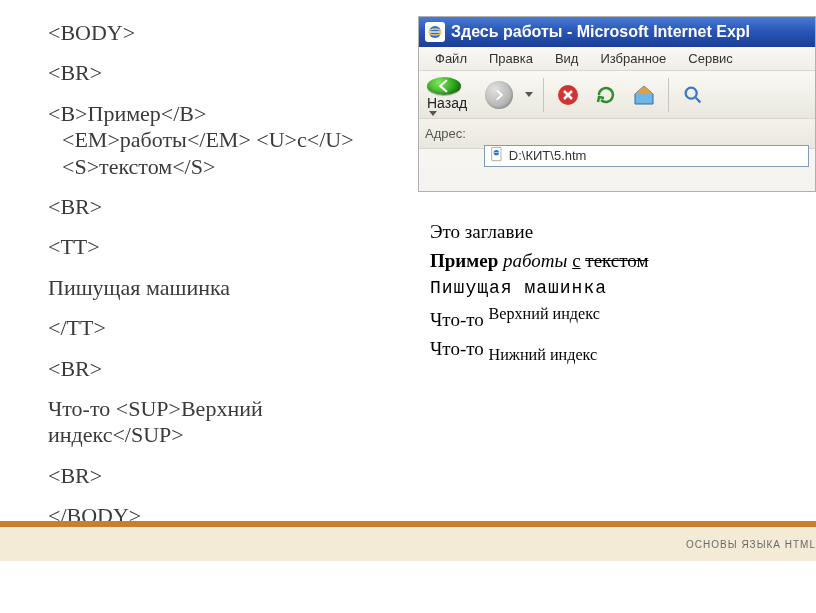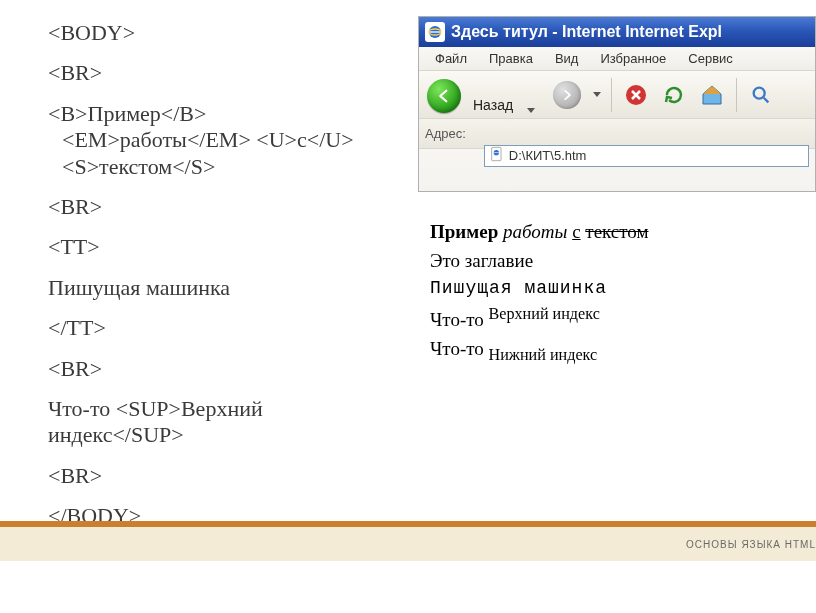--- a/index.html
+++ b/index.html
@@ -78,25 +78,26 @@
     height: 48px;
     background: linear-gradient(#faf9f4,#e9e7dd);
     border-bottom: 1px solid #d8d6ce;
     display: flex;
     align-items: center;
     padding: 0 8px;
     gap: 10px;
   }
   .back-btn {
     display: flex;
-    align-items: flex-end;
-    gap: 12px;
+    align-items: flex-start;
+    gap: 0;
     height: 36px;
     padding: 0 8px 0 0;
     border-radius: 4px;
+    flex-direction: column;
   }
   .back-circle {
     width: 34px; height: 34px; border-radius: 50%;
     background: radial-gradient(circle at 35% 30%, #7ee65a, #2fa61f 60%, #1a7a10);
     display: flex; align-items: center; justify-content: center;
     color: #fff;
     box-shadow: inset -2px -2px 4px rgba(0,0,0,.25), 0 1px 1px rgba(0,0,0,.3);
   }
   .back-label { font-size: 14px; color: #222; }
   .chev { width:0;height:0;border-left:4px solid transparent;border-right:4px solid transparent;border-top:5px solid #555;margin-left:2px; }
@@ -196,21 +197,21 @@
 
   <div class="screenshot">
     <div class="titlebar">
       <span class="ie-icon">
         <svg viewBox="0 0 24 24">
             <circle cx="12" cy="12" r="9" fill="#2b6cd4"></circle>
             <path d="M3 12h18" stroke="#fff" stroke-width="2"></path>
             <ellipse cx="12" cy="12" rx="9" ry="4.5" fill="none" stroke="#ffcf3a" stroke-width="2"></ellipse>
           </svg>
       </span>
-      <span>Здесь титул - Internet Internet Expl</span>
+      <span>Здесь работы - Microsoft Internet Expl</span>
     </div>
     <div class="menubar">
       <span>Файл</span>
       <span>Правка</span>
       <span>Вид</span>
       <span>Избранное</span>
       <span>Сервис</span>
     </div>
     <div class="toolbar">
       <div class="back-btn">
@@ -264,27 +265,27 @@
               <circle cx="11" cy="10" r="4" fill="#2b6cd4"></circle>
               <path d="M7 10h8" stroke="#fff"></path>
             </svg>
         </span>
         <span>D:\КИТ\5.htm</span>
       </div>
     </div>
   </div>
 
   <div class="rendered">
+    <div class="row">Это заглавие</div>
     <div class="row">
       <b>Пример</b>
       <i>работы</i>
       <u>с</u>
       <s>текстом</s>
     </div>
-    <div class="row">Это заглавие</div>
     <div class="row tt">Пишущая машинка</div>
     <div class="row">
       <span>Что-то</span>
       <sup>Верхний индекс</sup>
     </div>
     <div class="row">
       <span>Что-то</span>
       <sub>Нижний индекс</sub>
     </div>
   </div>

